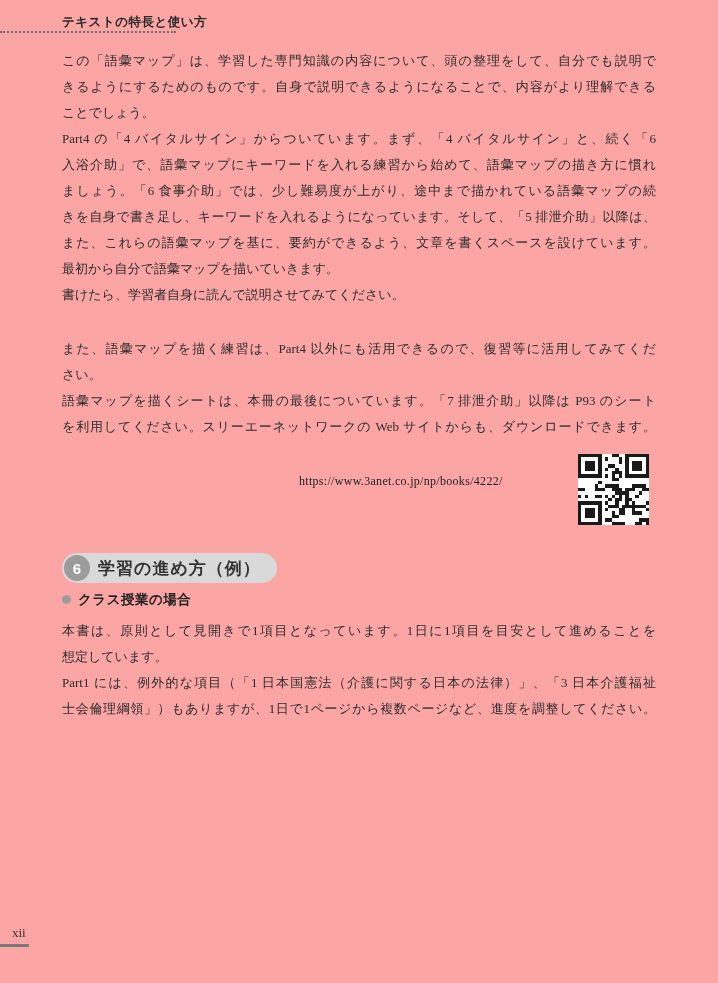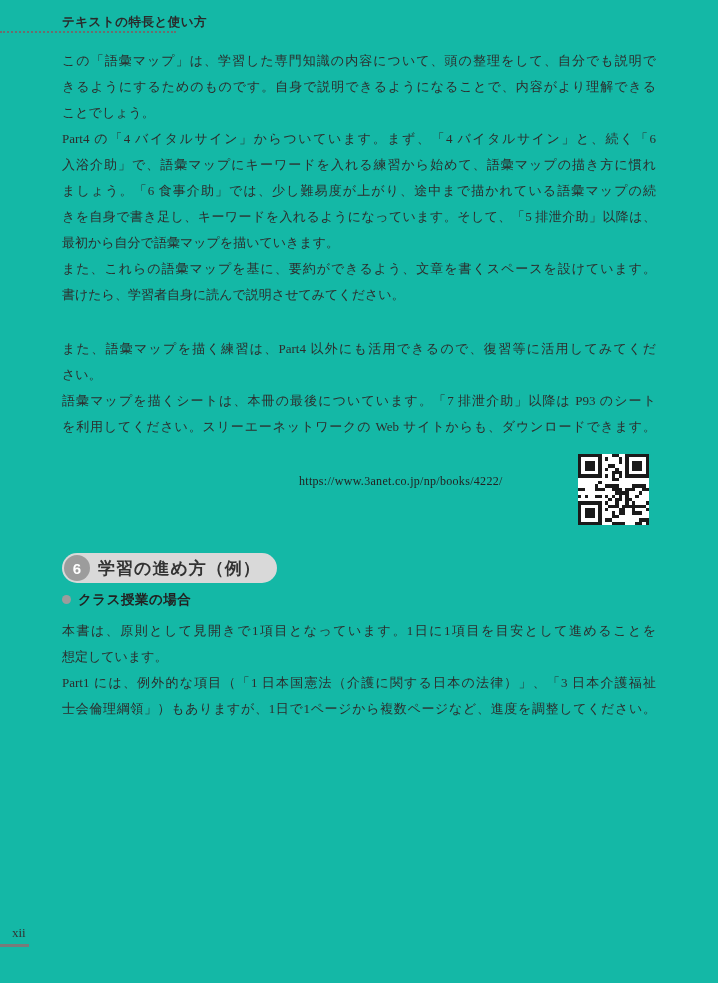--- a/index.html
+++ b/index.html
@@ -1,17 +1,17 @@
 <!DOCTYPE html>
 <html lang="ja"><head>
 <meta charset="utf-8">
 <style>
   html,body{margin:0;padding:0;background:#ffffff;}
   .page{
-    position:relative;width:718px;height:983px;background:#14b8a6;
+    position:relative;width:718px;height:983px;background:#fca5a5;
     font-family:"Liberation Serif","DejaVu Serif",serif;color:#2d2d2d;overflow:hidden;
   }
   
   .header-title{
     position:absolute;left:62px;top:14px;
     font-family:"Liberation Sans","DejaVu Sans",sans-serif;
     font-weight:bold;font-size:12.5px;color:#2a2a2a;letter-spacing:.5px;
   }
   .header-rule{
     position:absolute;left:0;top:31px;width:176px;height:0;
@@ -81,22 +81,22 @@
   <div class="header-rule"></div>
 
   <div class="body-block" id="block1">
       <div class="line fill">この「語彙マップ」は、学習した専門知識の内容について、頭の整理をして、自分でも説明で</div>
       <div class="line fill">きるようにするためのものです。自身で説明できるようになることで、内容がより理解できる</div>
       <div class="line">ことでしょう。</div>
       <div class="line fill">Part4 の「4 バイタルサイン」からついています。まず、「4 バイタルサイン」と、続く「6</div>
       <div class="line fill">入浴介助」で、語彙マップにキーワードを入れる練習から始めて、語彙マップの描き方に慣れ</div>
       <div class="line fill">ましょう。「6 食事介助」では、少し難易度が上がり、途中まで描かれている語彙マップの続</div>
       <div class="line fill">きを自身で書き足し、キーワードを入れるようになっています。そして、「5 排泄介助」以降は、</div>
+      <div class="line fill">また、これらの語彙マップを基に、要約ができるよう、文章を書くスペースを設けています。</div>
       <div class="line">最初から自分で語彙マップを描いていきます。</div>
-      <div class="line fill">また、これらの語彙マップを基に、要約ができるよう、文章を書くスペースを設けています。</div>
       <div class="line">書けたら、学習者自身に読んで説明させてみてください。</div>
     </div>
   <div class="body-block" id="block2">
       <div class="line fill">また、語彙マップを描く練習は、Part4 以外にも活用できるので、復習等に活用してみてくだ</div>
       <div class="line">さい。</div>
       <div class="line fill">語彙マップを描くシートは、本冊の最後についています。「7 排泄介助」以降は P93 のシート</div>
       <div class="line fill">を利用してください。スリーエーネットワークの Web サイトからも、ダウンロードできます。</div>
     </div>
   <div class="body-block" id="block3">
       <div class="line fill">本書は、原則として見開きで1項目となっています。1日に1項目を目安として進めることを</div>

